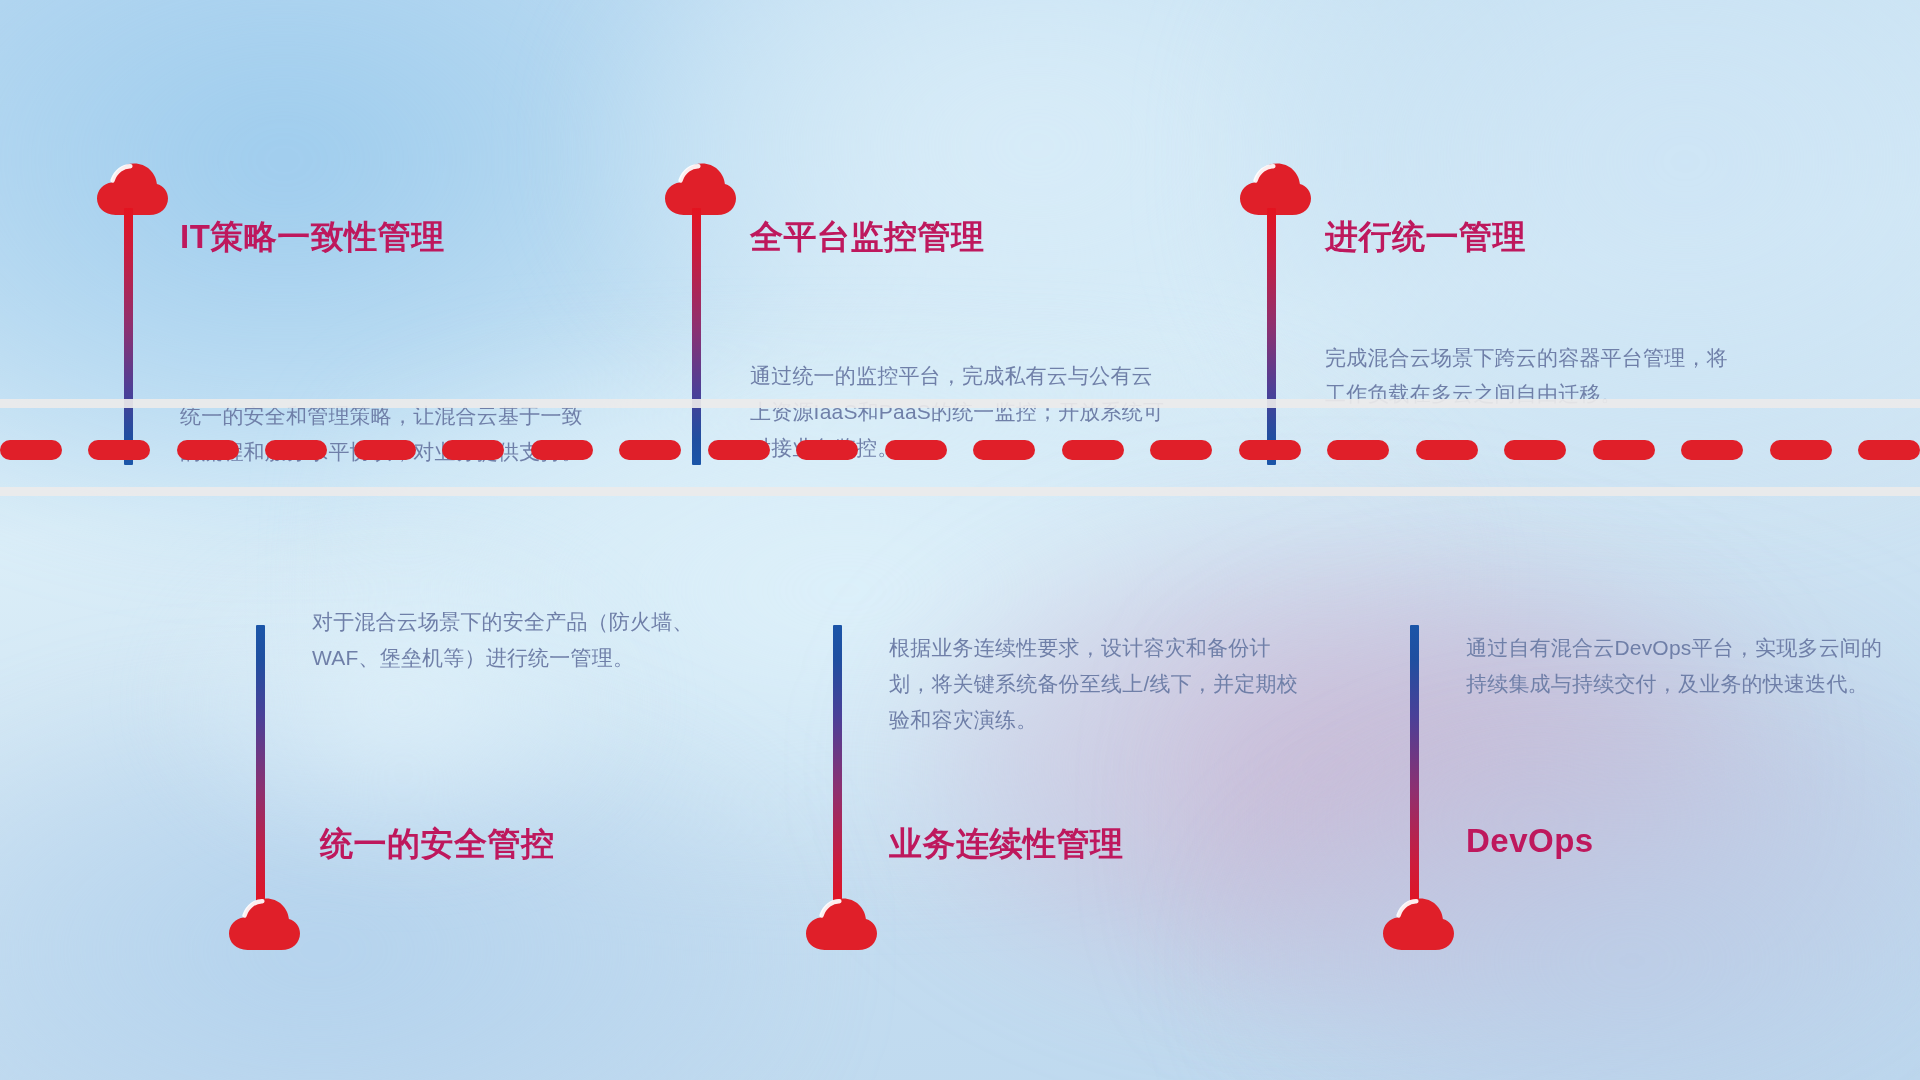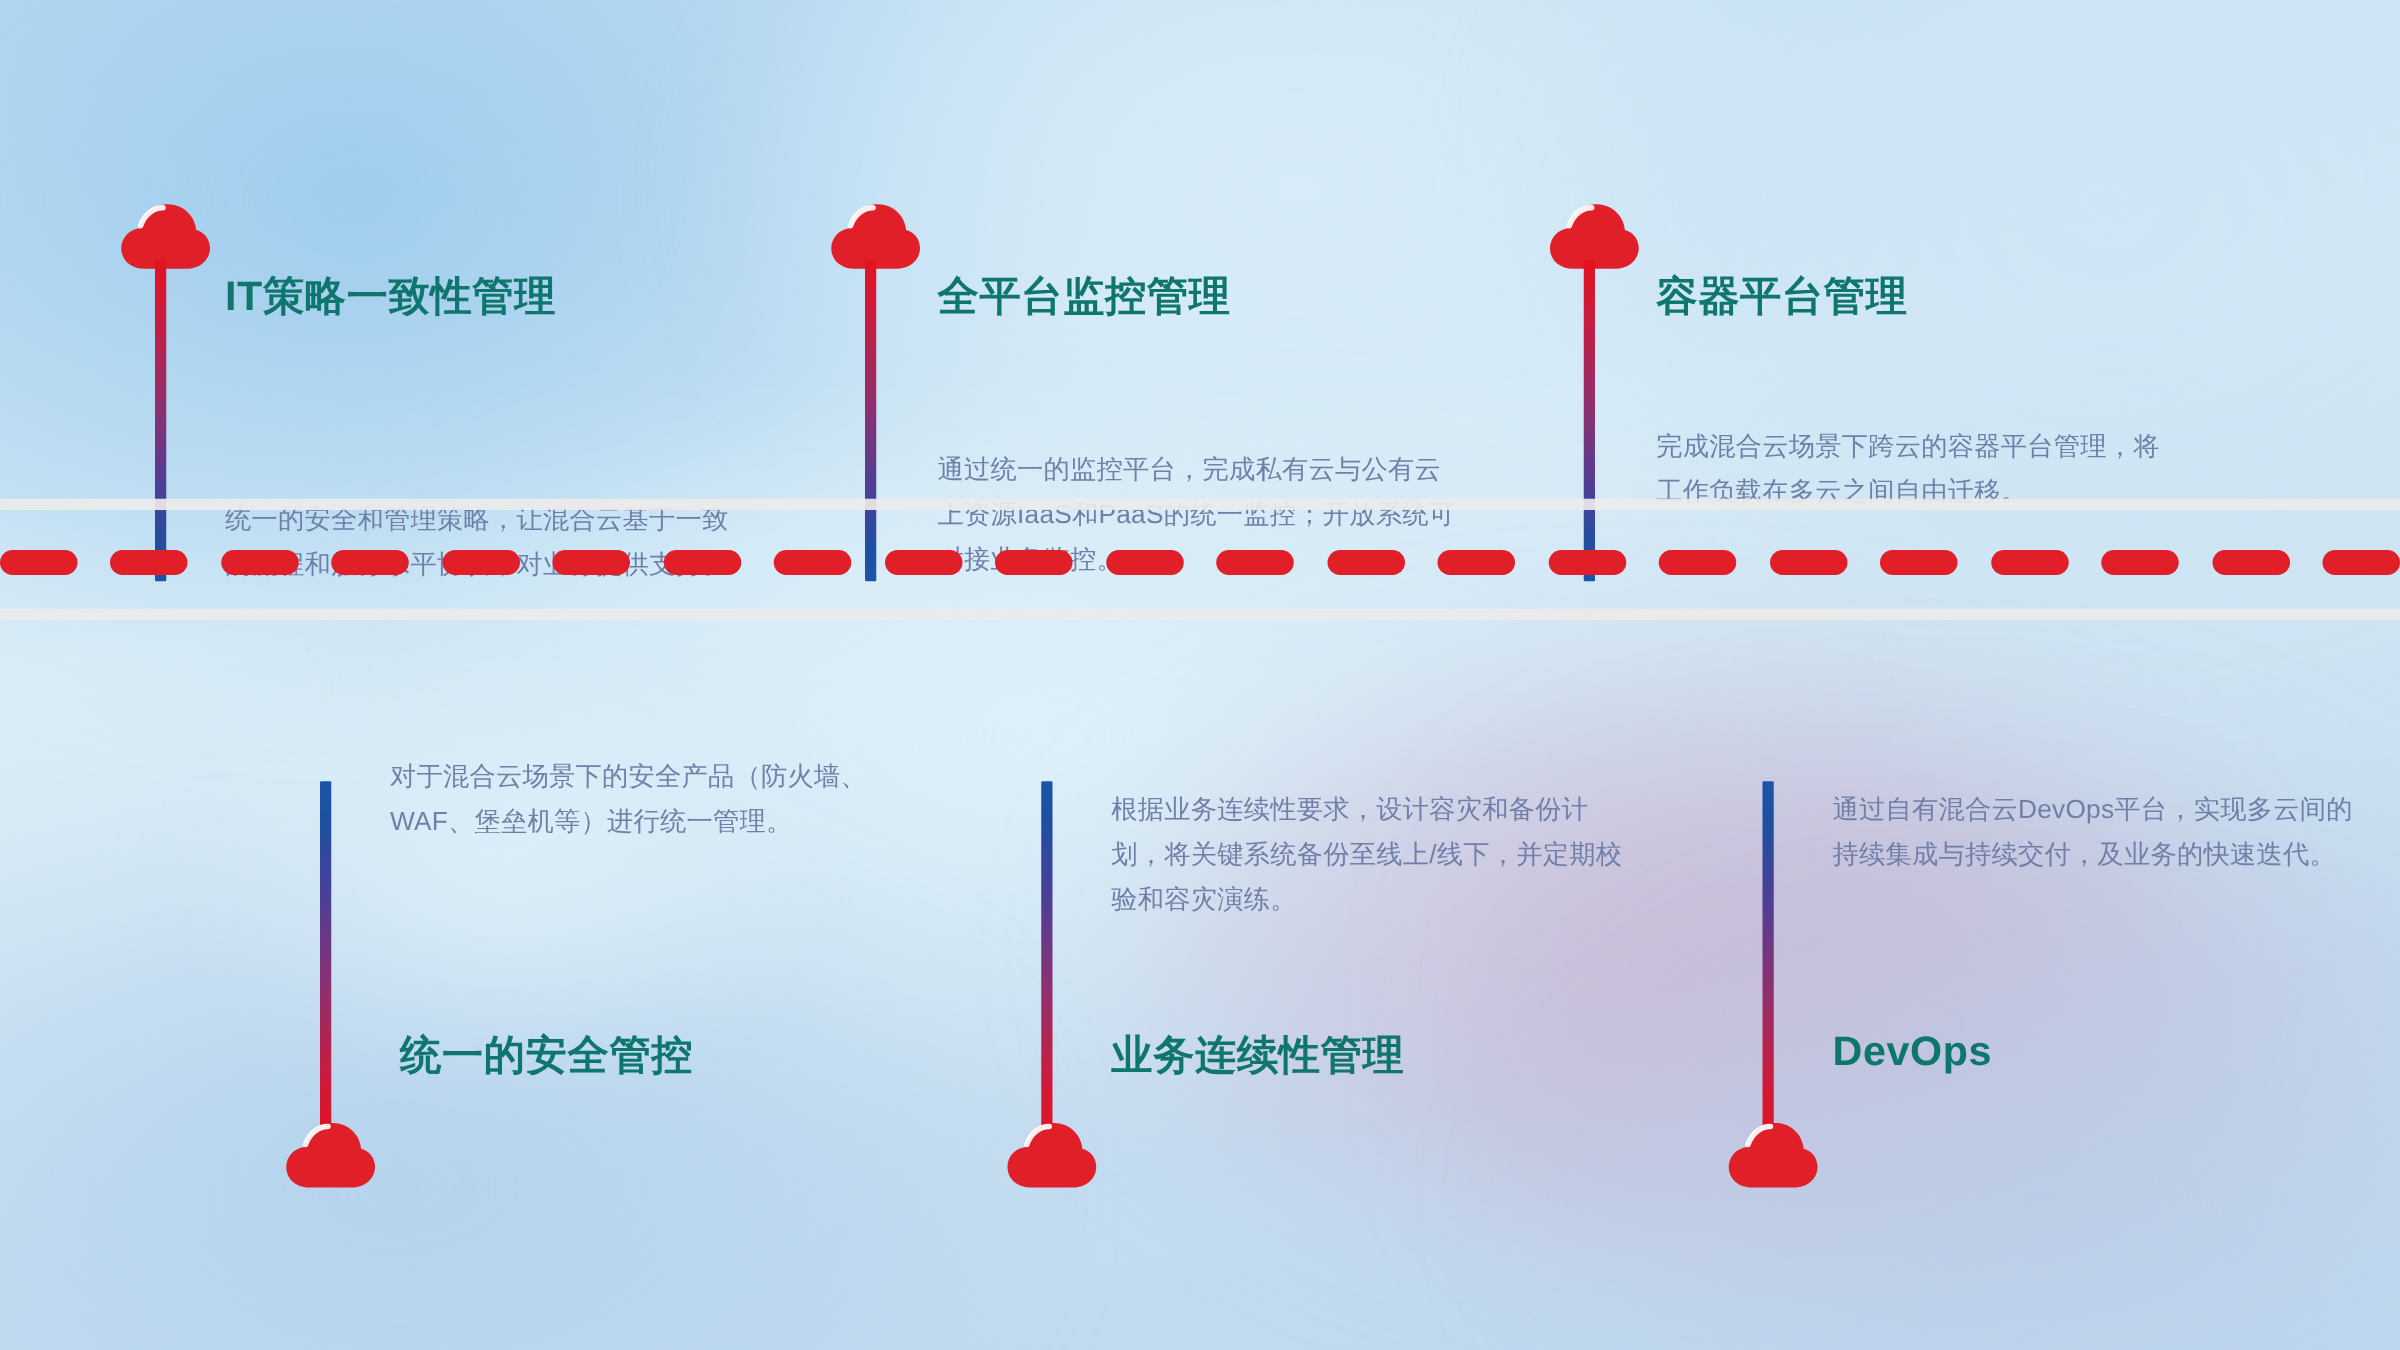--- a/index.html
+++ b/index.html
@@ -48,21 +48,21 @@
   .dashrow{position:absolute;left:0;top:440px;width:1920px;height:20px;}
   .dash{position:absolute;top:0;height:20px;width:62px;border-radius:10px;background:#e01f29;}
 
   
   .col{position:absolute;}
   .bar{position:absolute;width:9px;border-radius:1px;}
   .bar.down{background:linear-gradient(180deg,#e4131f 0%,#cd1b3b 16%,#8e3070 46%,#4a4098 72%,#1f4fa0 90%,#1b55a8 100%);}
   .bar.up{background:linear-gradient(180deg,#1b55a8 0%,#1f4fa0 12%,#4a4098 32%,#8e3070 58%,#cd1b3b 84%,#e4131f 100%);}
 
   .cloud{position:absolute;width:74px;height:56px;}
-  .title{position:absolute;white-space:nowrap;font-size:33px;font-weight:700;color:#0f766e;letter-spacing:.5px;}
+  .title{position:absolute;white-space:nowrap;font-size:33px;font-weight:700;color:#be185d;letter-spacing:.5px;}
   .body{position:absolute;font-size:21px;line-height:36px;color:#6f7fa8;font-weight:400;letter-spacing:.2px;}
 </style>
 </head>
 <body>
 
 <div id="stage">
 
   <div class="bg-base"></div>
   <div class="bg-b1"></div>
   <div class="bg-b2"></div>
@@ -99,21 +99,21 @@
   </div>
 
   <div class="col">
     <div class="cloud" style="left:1238px;top:160px;">
       <svg viewBox="0 0 74 56" width="74" height="56" aria-hidden="true">
         <path d="M20.5 55 C9.2 55 2 47.6 2 38.6 C2 30.2 8.4 23.4 16.7 22.5 C18.6 11.6 28 3.4 39.3 3.4 C51.2 3.4 60.9 12.4 61.9 23.9 C68.4 25.6 73 31.4 73 38.4 C73 47.3 65.8 55 54.4 55 Z" fill="#e01f29"></path>
         <path d="M17.5 20.5 C20.6 11.2 28.4 6.0 35.4 6.2" fill="none" stroke="#ffffff" stroke-width="4.4" stroke-linecap="round" opacity=".92"></path>
       </svg>
     </div>
     <div class="bar down" style="left:1267px;top:208px;height:257px;"></div>
-    <div class="title" style="left:1325px;top:215px;">容器平台管理</div>
+    <div class="title" style="left:1325px;top:215px;">进行统一管理</div>
     <div class="body" style="left:1325px;top:340px;width:420px;">完成混合云场景下跨云的容器平台管理，将工作负载在多云之间自由迁移。</div>
   </div>
 
   <div class="rule top"></div>
   <div class="dashrow" id="dashrow">
       <div class="dash" style="left: 0px; background: rgb(224, 31, 41);"></div>
       <div class="dash" style="left: 88px; background: rgb(224, 31, 41);"></div>
       <div class="dash" style="left: 177px; background: rgb(224, 31, 41);"></div>
       <div class="dash" style="left: 265px; background: rgb(224, 31, 41);"></div>
       <div class="dash" style="left: 354px; background: rgb(224, 31, 41);"></div>

